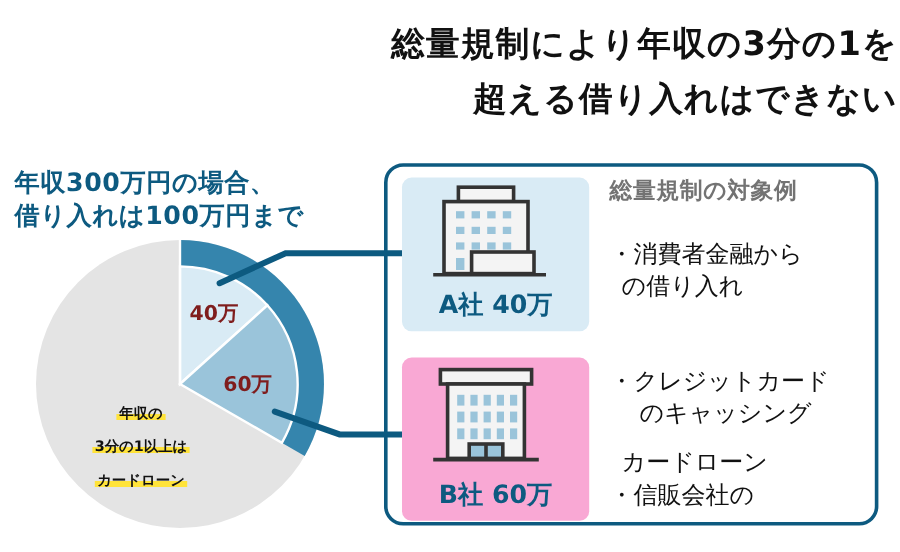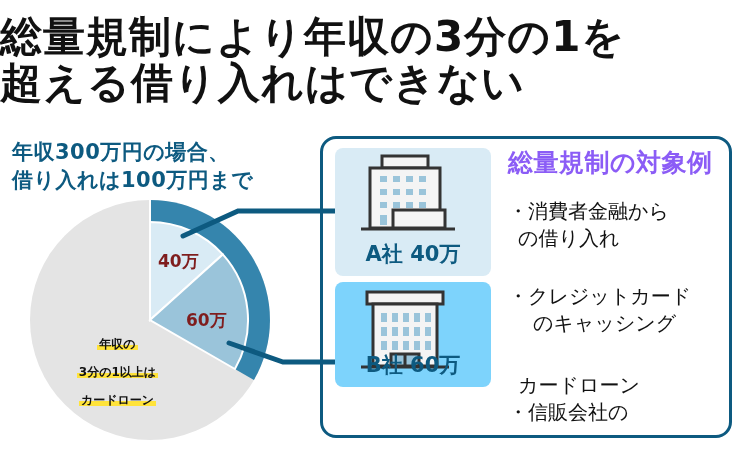--- a/index.html
+++ b/index.html
@@ -1,22 +1,22 @@
 <!DOCTYPE html>
 <html><head>
 <meta charset="utf-8">
 <style>
   html, body { margin: 0; padding: 0; }
   body {
     width: 750px; height: 460px; background: #ffffff; position: relative; overflow: hidden;
     font-family: "DejaVu Sans", "Liberation Sans", sans-serif;
   }
   .title {
-    position: absolute; left: 0; top: 14px; width: 748px; text-align: left;
-    font-size: 42px; font-weight: bold; line-height: 46px; color: #111111; letter-spacing: 1px;
+    position: absolute; left: 0; top: 14px; width: 748px; text-align: right;
+    font-size: 28px; font-weight: bold; line-height: 46px; color: #111111; letter-spacing: 1px;
   }
   .subtitle {
     position: absolute; left: 12px; top: 138px; font-size: 21px; font-weight: bold;
     line-height: 28px; color: #0d5a80; letter-spacing: 0.5px;
   }
   svg.chart { position: absolute; left: 0; top: 0; }
   .pie-label {
     position: absolute; font-size: 17px; font-weight: bold; color: #7f1d1d;
   }
   .warn {
@@ -28,29 +28,29 @@
     padding: 0 2px;
   }
   .panel {
     position: absolute; left: 320px; top: 136px; width: 412px; height: 302px;
     border: 3px solid #0d5a80; border-radius: 16px; box-sizing: border-box;
   }
   .card {
     position: absolute; left: 335px; width: 156px; border-radius: 8px;
   }
   .card.a { top: 148px; height: 128px; background: #d9ebf5; }
-  .card.b { top: 282px; height: 105px; background: #7dd3fc; }
+  .card.b { top: 298px; height: 136px; background: #f9a8d4; }
   .card-label {
     position: absolute; left: 0; width: 100%; text-align: center; bottom: 8px;
     font-size: 21px; font-weight: bold; color: #0d5a80;
   }
   .icon { position: absolute; left: 20px; top: 4px; }
   .examples-title {
-    position: absolute; left: 508px; top: 146px; font-size: 25px; font-weight: bold;
-    color: #8b5cf6; letter-spacing: 0.5px;
+    position: absolute; left: 508px; top: 146px; font-size: 19px; font-weight: bold;
+    color: #737373; letter-spacing: 0.5px;
   }
   .example {
     position: absolute; left: 508px; font-size: 20px; line-height: 27px; color: #111;
   }
 </style>
 </head>
 <body>
 
 <div class="title">
   <div>総量規制により年収の3分の1を</div>
@@ -140,20 +140,20 @@
   </svg>
   <div class="card-label">B社 60万</div>
 </div>
 
 <div class="examples-title">総量規制の対象例</div>
 
 <div class="example" style="top:198px;">
   <div>・消費者金融から</div>
   <div style="padding-left:10px;">の借り入れ</div>
 </div>
-<div class="example" style="top:284px;font-family:Liberation Mono, monospace;">
+<div class="example" style="top:304px;">
   <div>・クレジットカード</div>
   <div style="padding-left:10px;text-align:center;">のキャッシング</div>
 </div>
 <div class="example" style="top:372px;">
   <div style="padding-left:10px;">カードローン</div>
   <div>・信販会社の</div>
 </div>
 
 </body></html>

